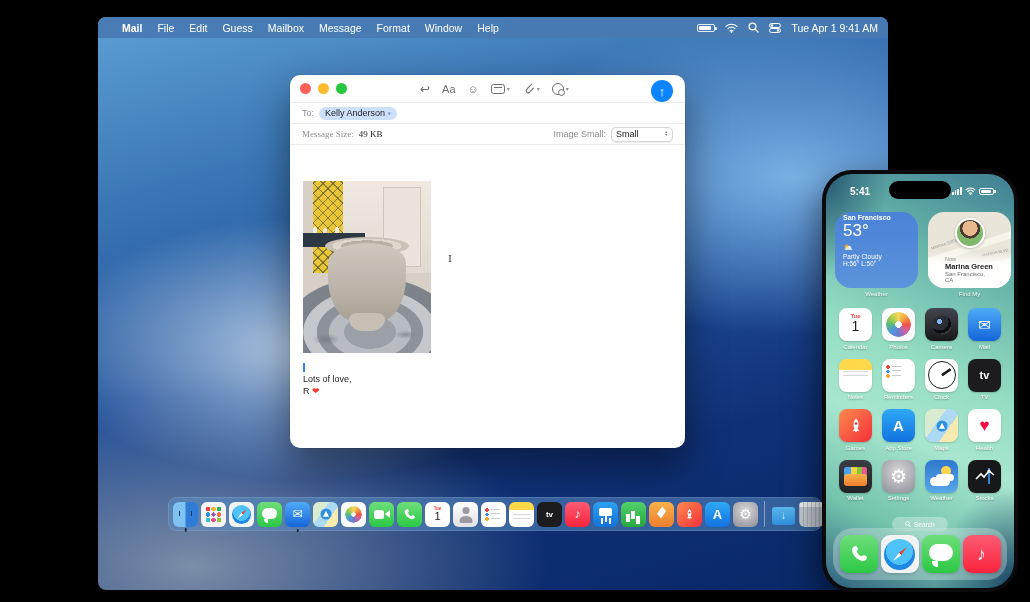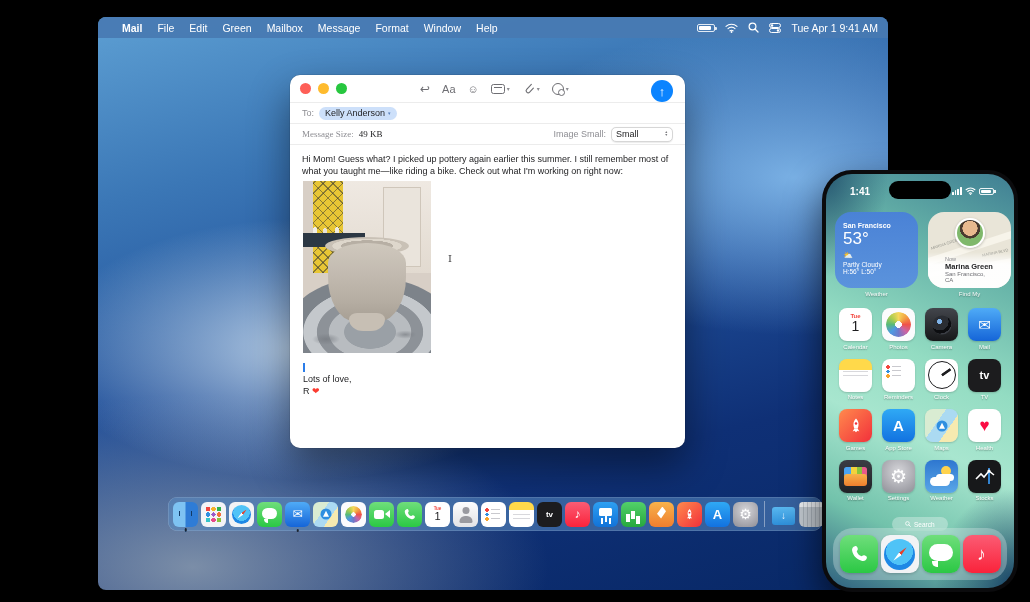--- a/index.html
+++ b/index.html
@@ -173,21 +173,21 @@
   .cellbars { display:flex; align-items:flex-end; gap:1px; }
   .cellbars i { width:1.8px; background:#fff; border-radius:.5px; display:block; }
   .ibatt { width:15px; height:7px; border:1px solid rgba(255,255,255,.9); border-radius:2px; position:relative; }
   .ibatt::before { content:""; position:absolute; left:1px; top:1px; bottom:1px; width:10px; background:#fff; border-radius:1px; }
   .ibatt::after { content:""; position:absolute; right:-2.5px; top:1.5px; width:1.5px; height:2.5px; background:rgba(255,255,255,.9); }
 
   #widgets { display:flex; gap:10px; padding:12px 9px 0; }
   .widgetwrap { width:83px; }
   .widget { width:83px; height:76px; border-radius:16px; overflow:hidden; position:relative; cursor:pointer; }
   .widget-label { text-align:center; font-size:6px; color:rgba(255,255,255,.95); margin-top:3px; text-shadow:0 .5px 1.5px rgba(0,0,0,.35); }
-  #w-weather { background:linear-gradient(#4a82d6,#5b93dc); padding:10px 8px; }
+  #w-weather { background:linear-gradient(#4a82d6,#5b93dc); padding:2px 8px; }
   #w-weather .city { font-size:7px; font-weight:bold; }
   #w-weather .temp { font-size:17px; font-weight:300; line-height:19px; }
   #w-weather .cond-icon { font-size:8px; margin-top:3px; color:#ffe48a; }
   #w-weather .cond { font-size:6.5px; margin-top:1px; }
   #w-weather .hilo { font-size:6.5px; }
   #w-findmy { background:#e9e5d8; }
   .road1 { position:absolute; left:-10px; top:30px; width:120px; height:7px; background:#f7f4ea; transform:rotate(-18deg); }
   .road2 { position:absolute; left:-10px; top:52px; width:120px; height:5px; background:#f7f4ea; transform:rotate(-10deg); }
   .street { position:absolute; font-size:4px; color:#9a9a92; }
   .street.s1 { left:2px; top:28px; transform:rotate(-18deg); }
@@ -240,21 +240,21 @@
 
 <div id="stage">
   <div id="desktop">
 
     <div id="menubar">
       <span class="apple"></span>
       <div class="menus">
         <span class="active">Mail</span>
         <span>File</span>
         <span>Edit</span>
-        <span>Green</span>
+        <span>Guess</span>
         <span>Mailbox</span>
         <span>Message</span>
         <span>Format</span>
         <span>Window</span>
         <span>Help</span>
       </div>
       <div class="status">
         <span class="batt"></span>
         <svg width="13" height="10" viewBox="0 0 13 10">
             <path d="M1 3.4 A8 8 0 0 1 12 3.4 M3 5.6 A5 5 0 0 1 10 5.6 M5 7.8 A2.4 2.4 0 0 1 8 7.8" fill="none" stroke="#fff" stroke-width="1.1" stroke-linecap="round"></path>
@@ -317,21 +317,20 @@
           <span class="select">
               <span>Small</span>
               <span class="updown">
                 <span>▲</span>
                 <span>▼</span>
               </span>
             </span>
         </span>
       </div>
       <div id="mailbody">
-        <div class="para">Hi Mom! Guess what? I picked up pottery again earlier this summer. I still remember most of what you taught me—like riding a bike. Check out what I'm working on right now:</div>
         <div id="photo">
           <span class="ph-wall"></span>
           <span class="ph-window"></span>
           <span class="ph-door"></span>
           <span class="ph-counter"></span>
           <span class="ph-shelfpots"></span>
           <span class="ph-wheel"></span>
           <span class="ph-splat"></span>
           <span class="ph-rim"></span>
           <span class="ph-bowl"></span>
@@ -398,21 +397,21 @@
       <span class="dock-div"></span>
       <span class="dk ic-downloads"></span>
       <span class="dk ic-trash"></span>
     </div>
   </div>
 
   <div id="iphone">
     <div id="iscreen">
       <div id="island"></div>
       <div id="istatus">
-        <span class="time">1:41</span>
+        <span class="time">5:41</span>
         <span class="right">
           <span class="cellbars">
               <i style="height:3px"></i>
               <i style="height:4.5px"></i>
               <i style="height:6px"></i>
               <i style="height:7.5px"></i>
             </span>
           <svg width="11" height="8" viewBox="0 0 13 10">
               <path d="M1 3.4 A8 8 0 0 1 12 3.4 M3 5.6 A5 5 0 0 1 10 5.6 M5 7.8 A2.4 2.4 0 0 1 8 7.8" fill="none" stroke="#fff" stroke-width="1.4" stroke-linecap="round"></path>
               <circle cx="6.5" cy="9" r="1" fill="#fff"></circle>

